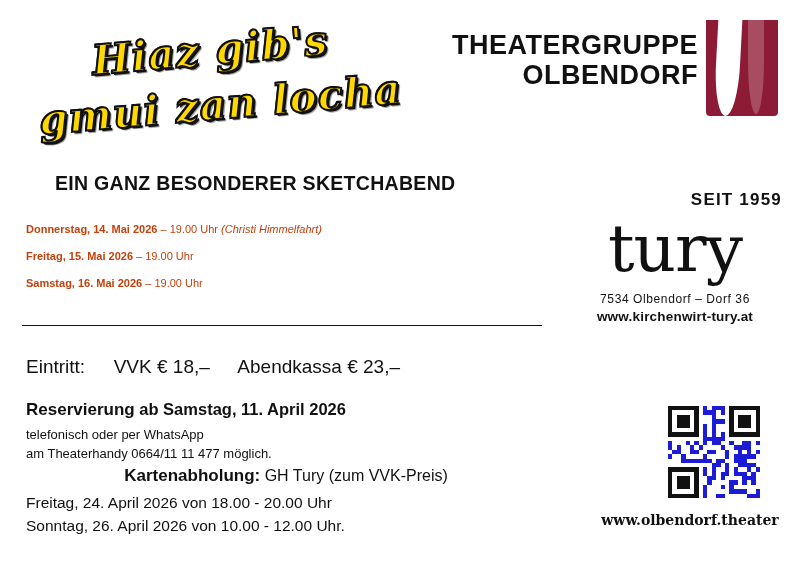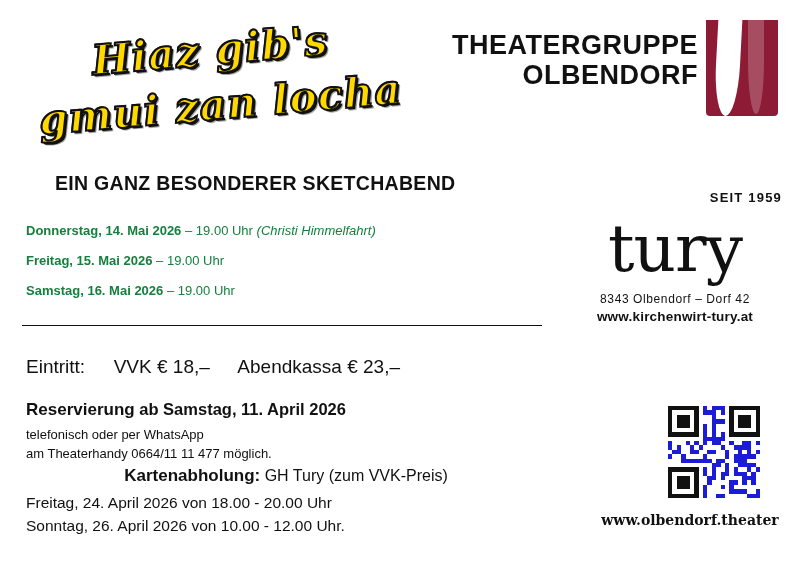--- a/index.html
+++ b/index.html
@@ -58,23 +58,23 @@
   }
 
   
   .dates {
     position: absolute;
     left: 26px;
     top: 223px;
     width: 520px;
   }
   .date-row {
-    font-size: 13px;
+    font-size: 11px;
     margin-bottom: 15px;
-    color: #15803d;
+    color: #c2410c;
     white-space: nowrap;
   }
   .date-row .day {
     font-weight: bold;
   }
   .date-row .note {
     font-style: italic;
   }
 
   .divider {
@@ -192,21 +192,21 @@
     position: absolute;
     left: 560px;
     top: 190px;
     width: 230px;
     text-align: center;
   }
   .tury-seit {
     position: absolute;
     right: 8px;
     top: 0px;
-    font-size: 13px;
+    font-size: 17px;
     font-weight: bold;
     letter-spacing: 1.2px;
     color: #111111;
   }
   .tury-word {
     font-family: "DejaVu Serif", serif;
     font-size: 66px;
     font-weight: normal;
     letter-spacing: -1px;
     color: #111111;
@@ -323,21 +323,21 @@
     <div class="tg-text">
       <div>THEATERGRUPPE</div>
       <div>OLBENDORF</div>
     </div>
     <div class="curtain"></div>
   </div>
 
   <div class="tury">
     <div class="tury-seit">SEIT 1959</div>
     <div class="tury-word">tury</div>
-    <div class="tury-addr">8343 Olbendorf – Dorf 42</div>
+    <div class="tury-addr">7534 Olbendorf – Dorf 36</div>
     <div class="tury-web">www.kirchenwirt-tury.at</div>
   </div>
 
   <div class="qr-wrap">
     <div class="qr" id="qr-grid">
         <i class="dk"></i>
         <i class="dk"></i>
         <i class="dk"></i>
         <i class="dk"></i>
         <i class="dk"></i>

